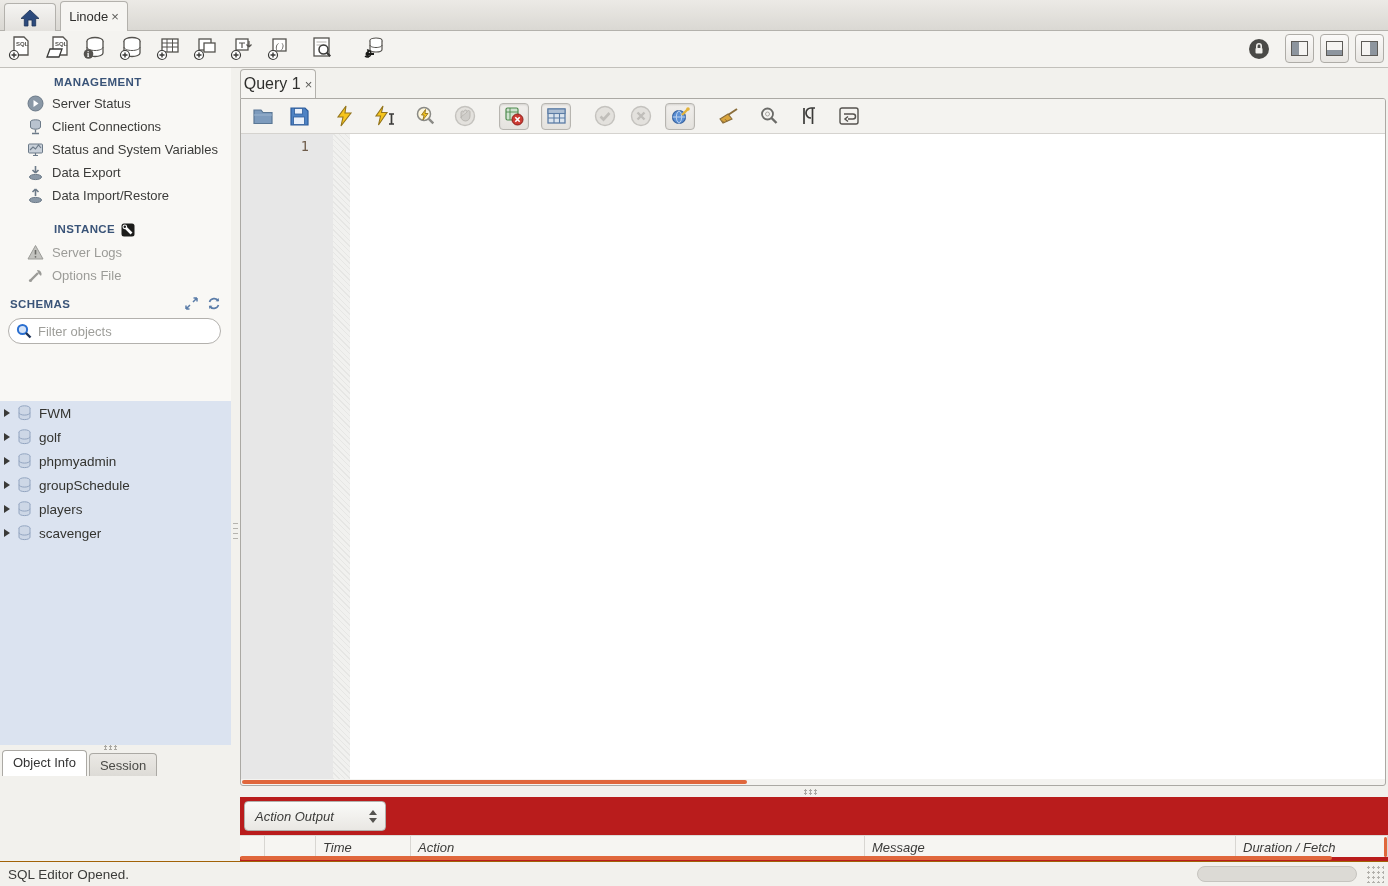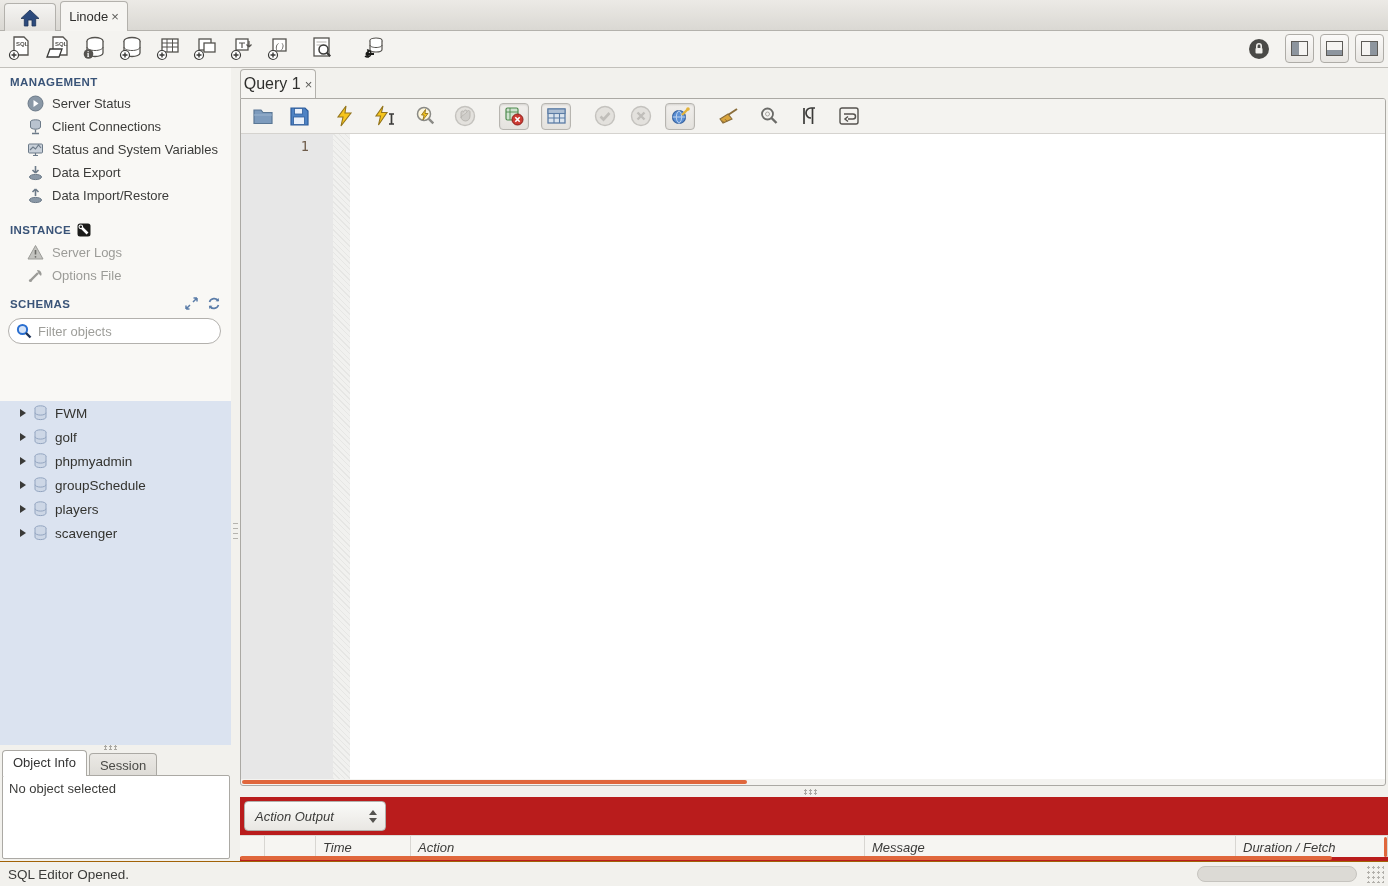--- a/index.html
+++ b/index.html
@@ -24,38 +24,38 @@
     background:#f4f3f0; border-bottom:1px solid #c2c0bb; }
   .mt-left { position:absolute; left:8px; top:4px; display:flex; align-items:center; gap:13px; }
   .mt-icon { width:24px; height:26px; display:flex; align-items:center; justify-content:center; cursor:pointer; }
   .mt-right { position:absolute; right:4px; top:3px; display:flex; align-items:center; gap:6px; }
   .panel-toggle { width:29px; height:29px; border:1px solid #aeaca7; border-radius:4px;
     background:linear-gradient(#fbfaf9,#e8e6e2); display:flex; align-items:center; justify-content:center; cursor:pointer; }
   .lock-badge { width:24px; height:24px; margin-right:8px; display:flex; align-items:center; justify-content:center; }
 
   
   .sidebar { position:absolute; left:0; top:68px; width:231px; height:677px; background:#f9f8f5; }
-  .side-header { display:flex; align-items:center; gap:6px; padding:8px 0 4px 10px;
-    font-size:11.5px; font-weight:bold; color:#3a5478; letter-spacing:.4px; }
+  .side-header { display:flex; gap:6px; padding:8px 0 4px 10px;
+    font-size:11.5px; font-weight:bold; color:#3a5478; letter-spacing:.4px;margin-left:44px; }
   .side-item { display:flex; align-items:center; gap:8px; height:23px; padding-left:27px; cursor:pointer; white-space:nowrap; overflow:hidden; }
   .side-item .lbl { font-size:13px; color:#3c3c3a; }
   .side-item.disabled { cursor:default; }
   .side-item.disabled .lbl { color:#9c9c98; }
   .schemas-header { display:flex; align-items:center; padding:10px 10px 4px 10px; }
   .schemas-header .ttl { font-size:11.5px; font-weight:bold; color:#3a5478; letter-spacing:.4px; flex:1; }
   .hdr-icons { display:flex; gap:9px; }
   .hdr-icon { cursor:pointer; display:flex; }
   .filter-wrap { padding:4px 9px 6px 8px; }
   .filter-box { width:213px; height:26px; background:#fff; border:1px solid #b3b1ad; border-radius:13px;
     display:flex; align-items:center; padding-left:7px; gap:6px; }
   .filter-box input { border:none; outline:none; background:transparent; font-family:Liberation Sans, sans-serif;
     font-size:13px; color:#3c3c3a; width:160px; }
   .filter-box input::placeholder { color:#9e9e9a; }
   .schema-tree { position:absolute; left:0; top:333px; width:231px; height:344px; background:#dbe3f0; }
-  .schema-row { display:flex; align-items:center; height:24px; padding-left:20px; gap:7px; cursor:pointer; }
+  .schema-row { display:flex; align-items:center; height:24px; padding-left:4px; gap:7px; cursor:pointer; }
   .expander { width:0; height:0; border-left:6px solid #3a3a38; border-top:4px solid transparent; border-bottom:4px solid transparent; cursor:pointer; }
   .schema-row .lbl { font-size:13.5px; color:#33332f; }
 
   
   .info-area { position:absolute; left:0; top:745px; width:231px; height:116px; background:#f2f1ed; }
   .info-grip { position:absolute; left:103px; top:0px; width:16px; height:5px;
     background:radial-gradient(circle,#a9a7a2 1px,transparent 1.2px); background-size:5px 3px; }
   .info-tabs { position:absolute; left:2px; top:5px; height:26px; display:flex; align-items:flex-end; }
   .info-tab { border:1px solid #aba9a4; border-bottom:none; border-radius:4px 4px 0 0;
     padding:4px 10px 4px 10px; font-size:13px; cursor:pointer; }
@@ -449,23 +449,20 @@
   <div class="info-area">
     <div class="info-grip"></div>
     <div class="info-tabs">
       <div class="info-tab active">
         <span>Object Info</span>
       </div>
       <div class="info-tab inactive">
         <span>Session</span>
       </div>
     </div>
-    <div class="info-content">
-      <span>No object selected</span>
-    </div>
   </div>
 
   <div class="vsplit">
       <div class="dots"></div>
     </div>
 
   <div class="editor-panel">
     <div class="query-tabbar">
       <div class="query-tab">
         <span class="tab-label">Query 1</span>

